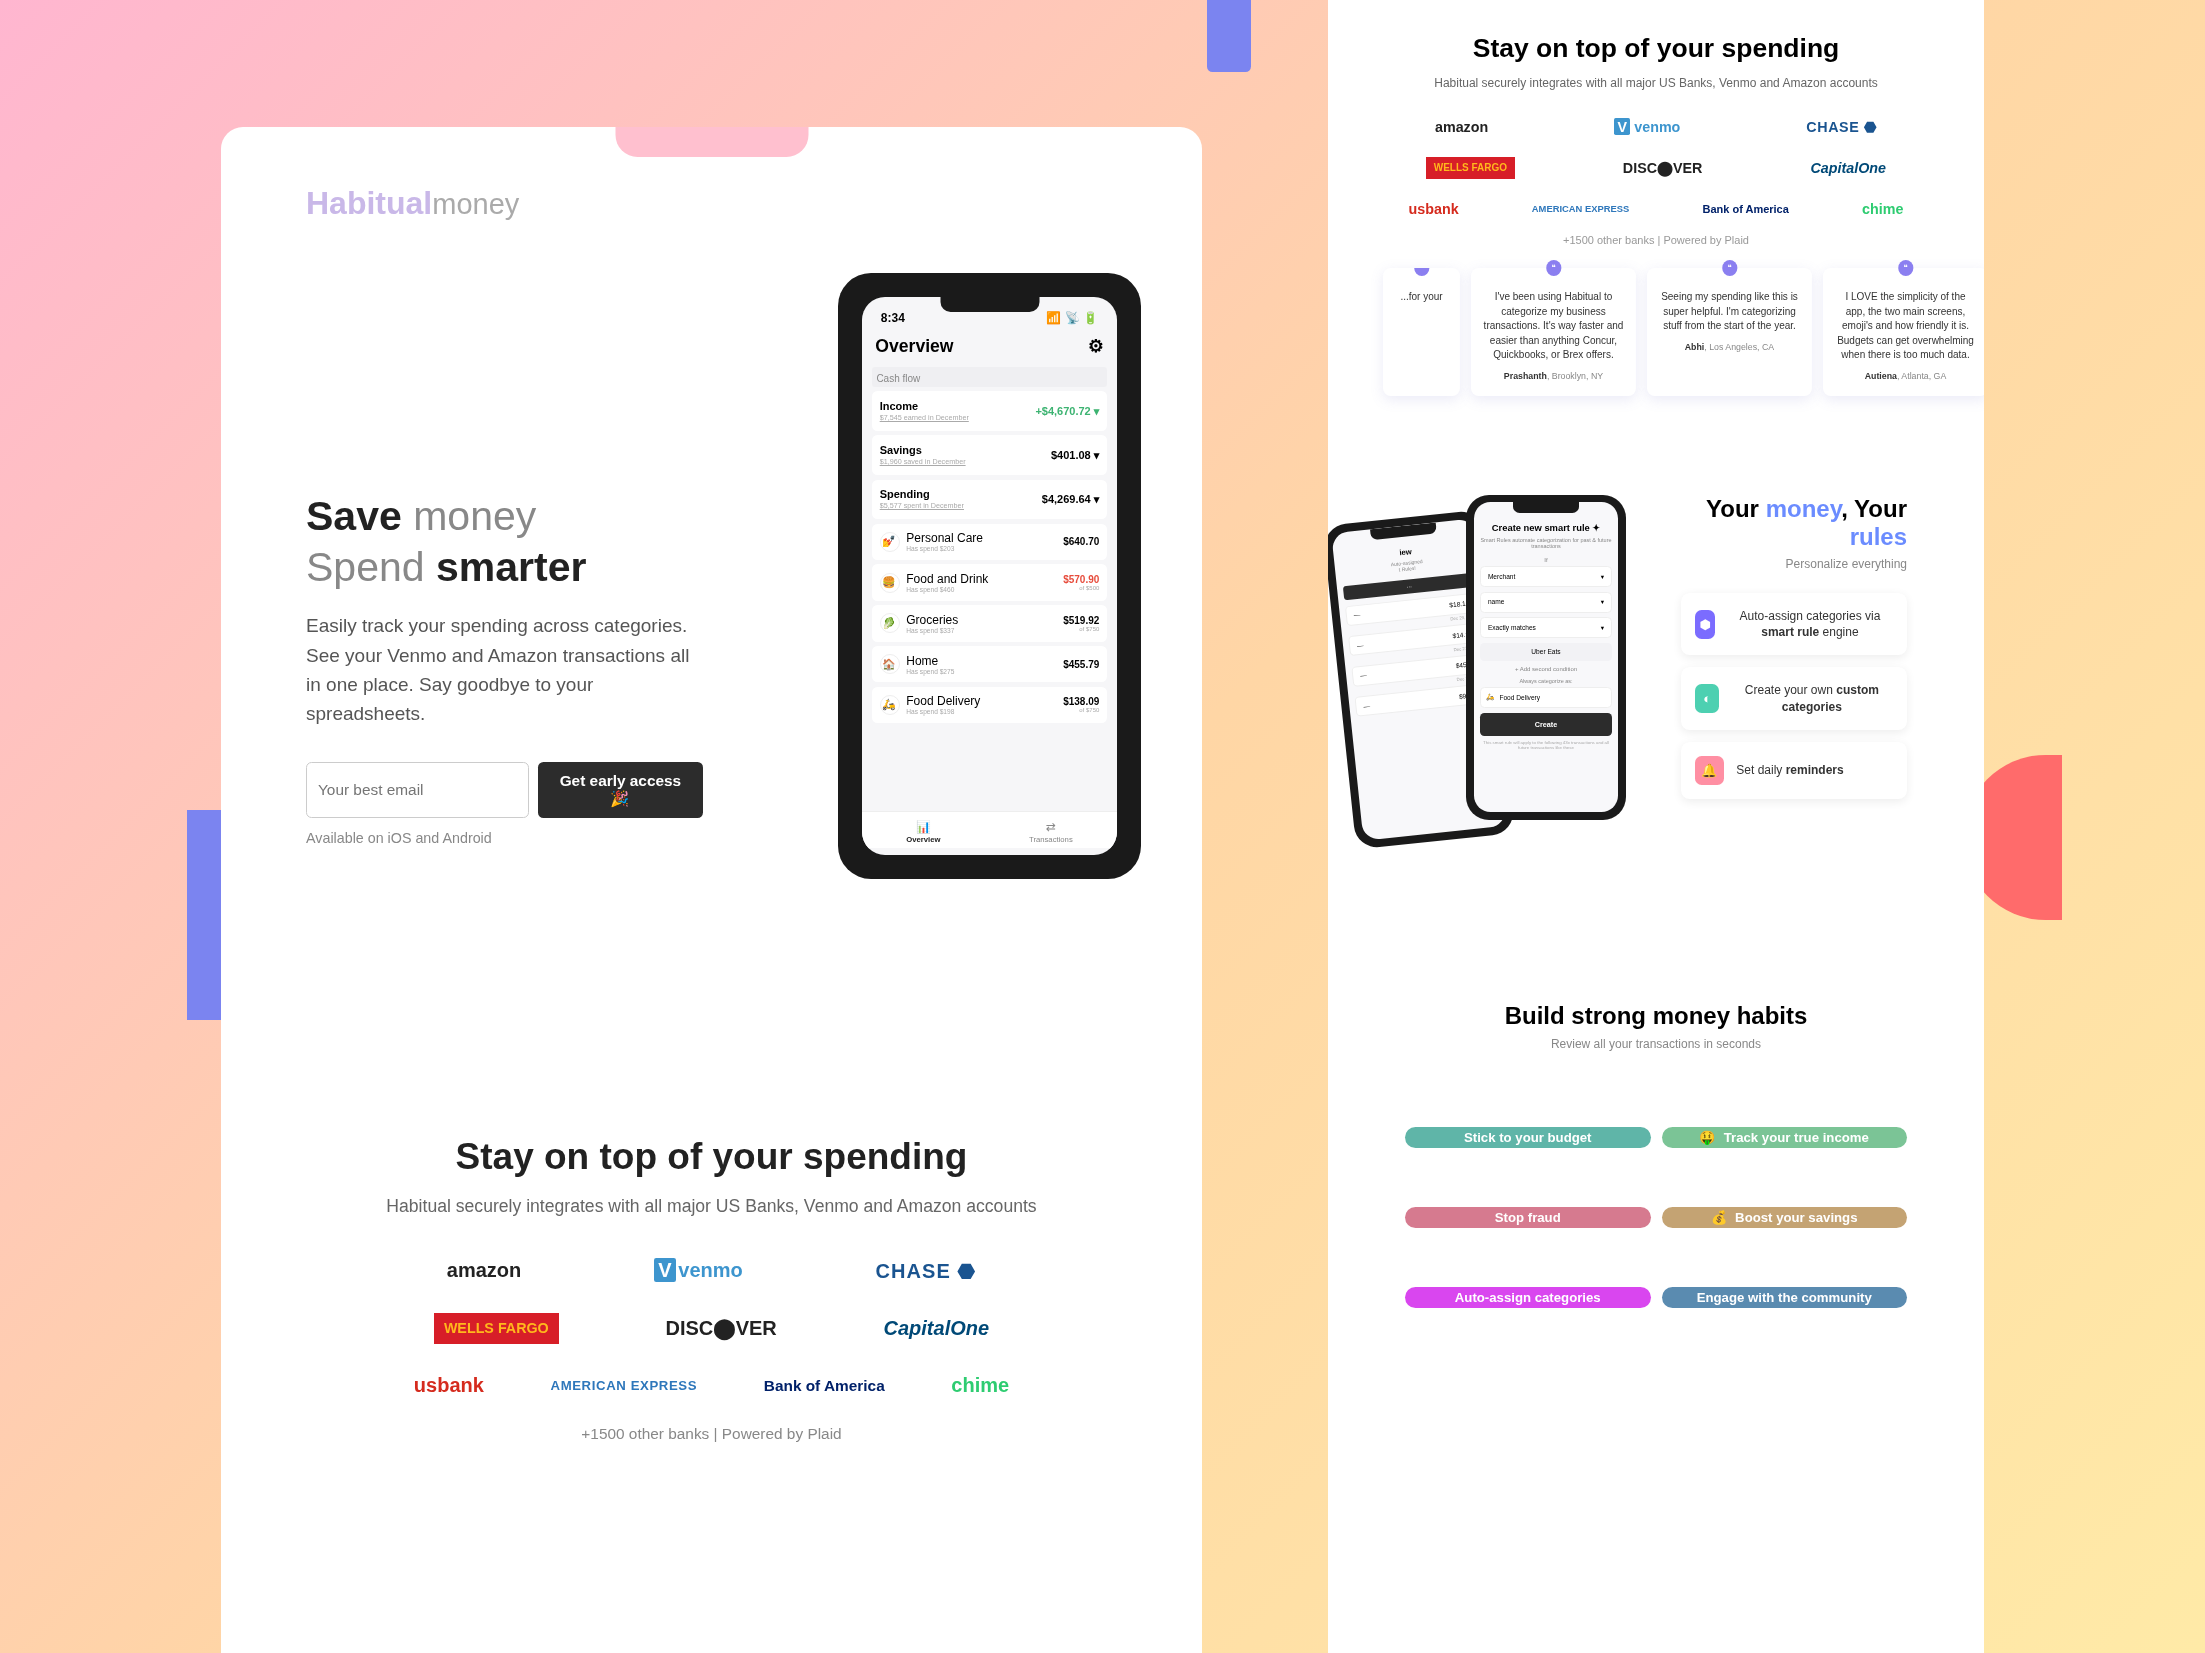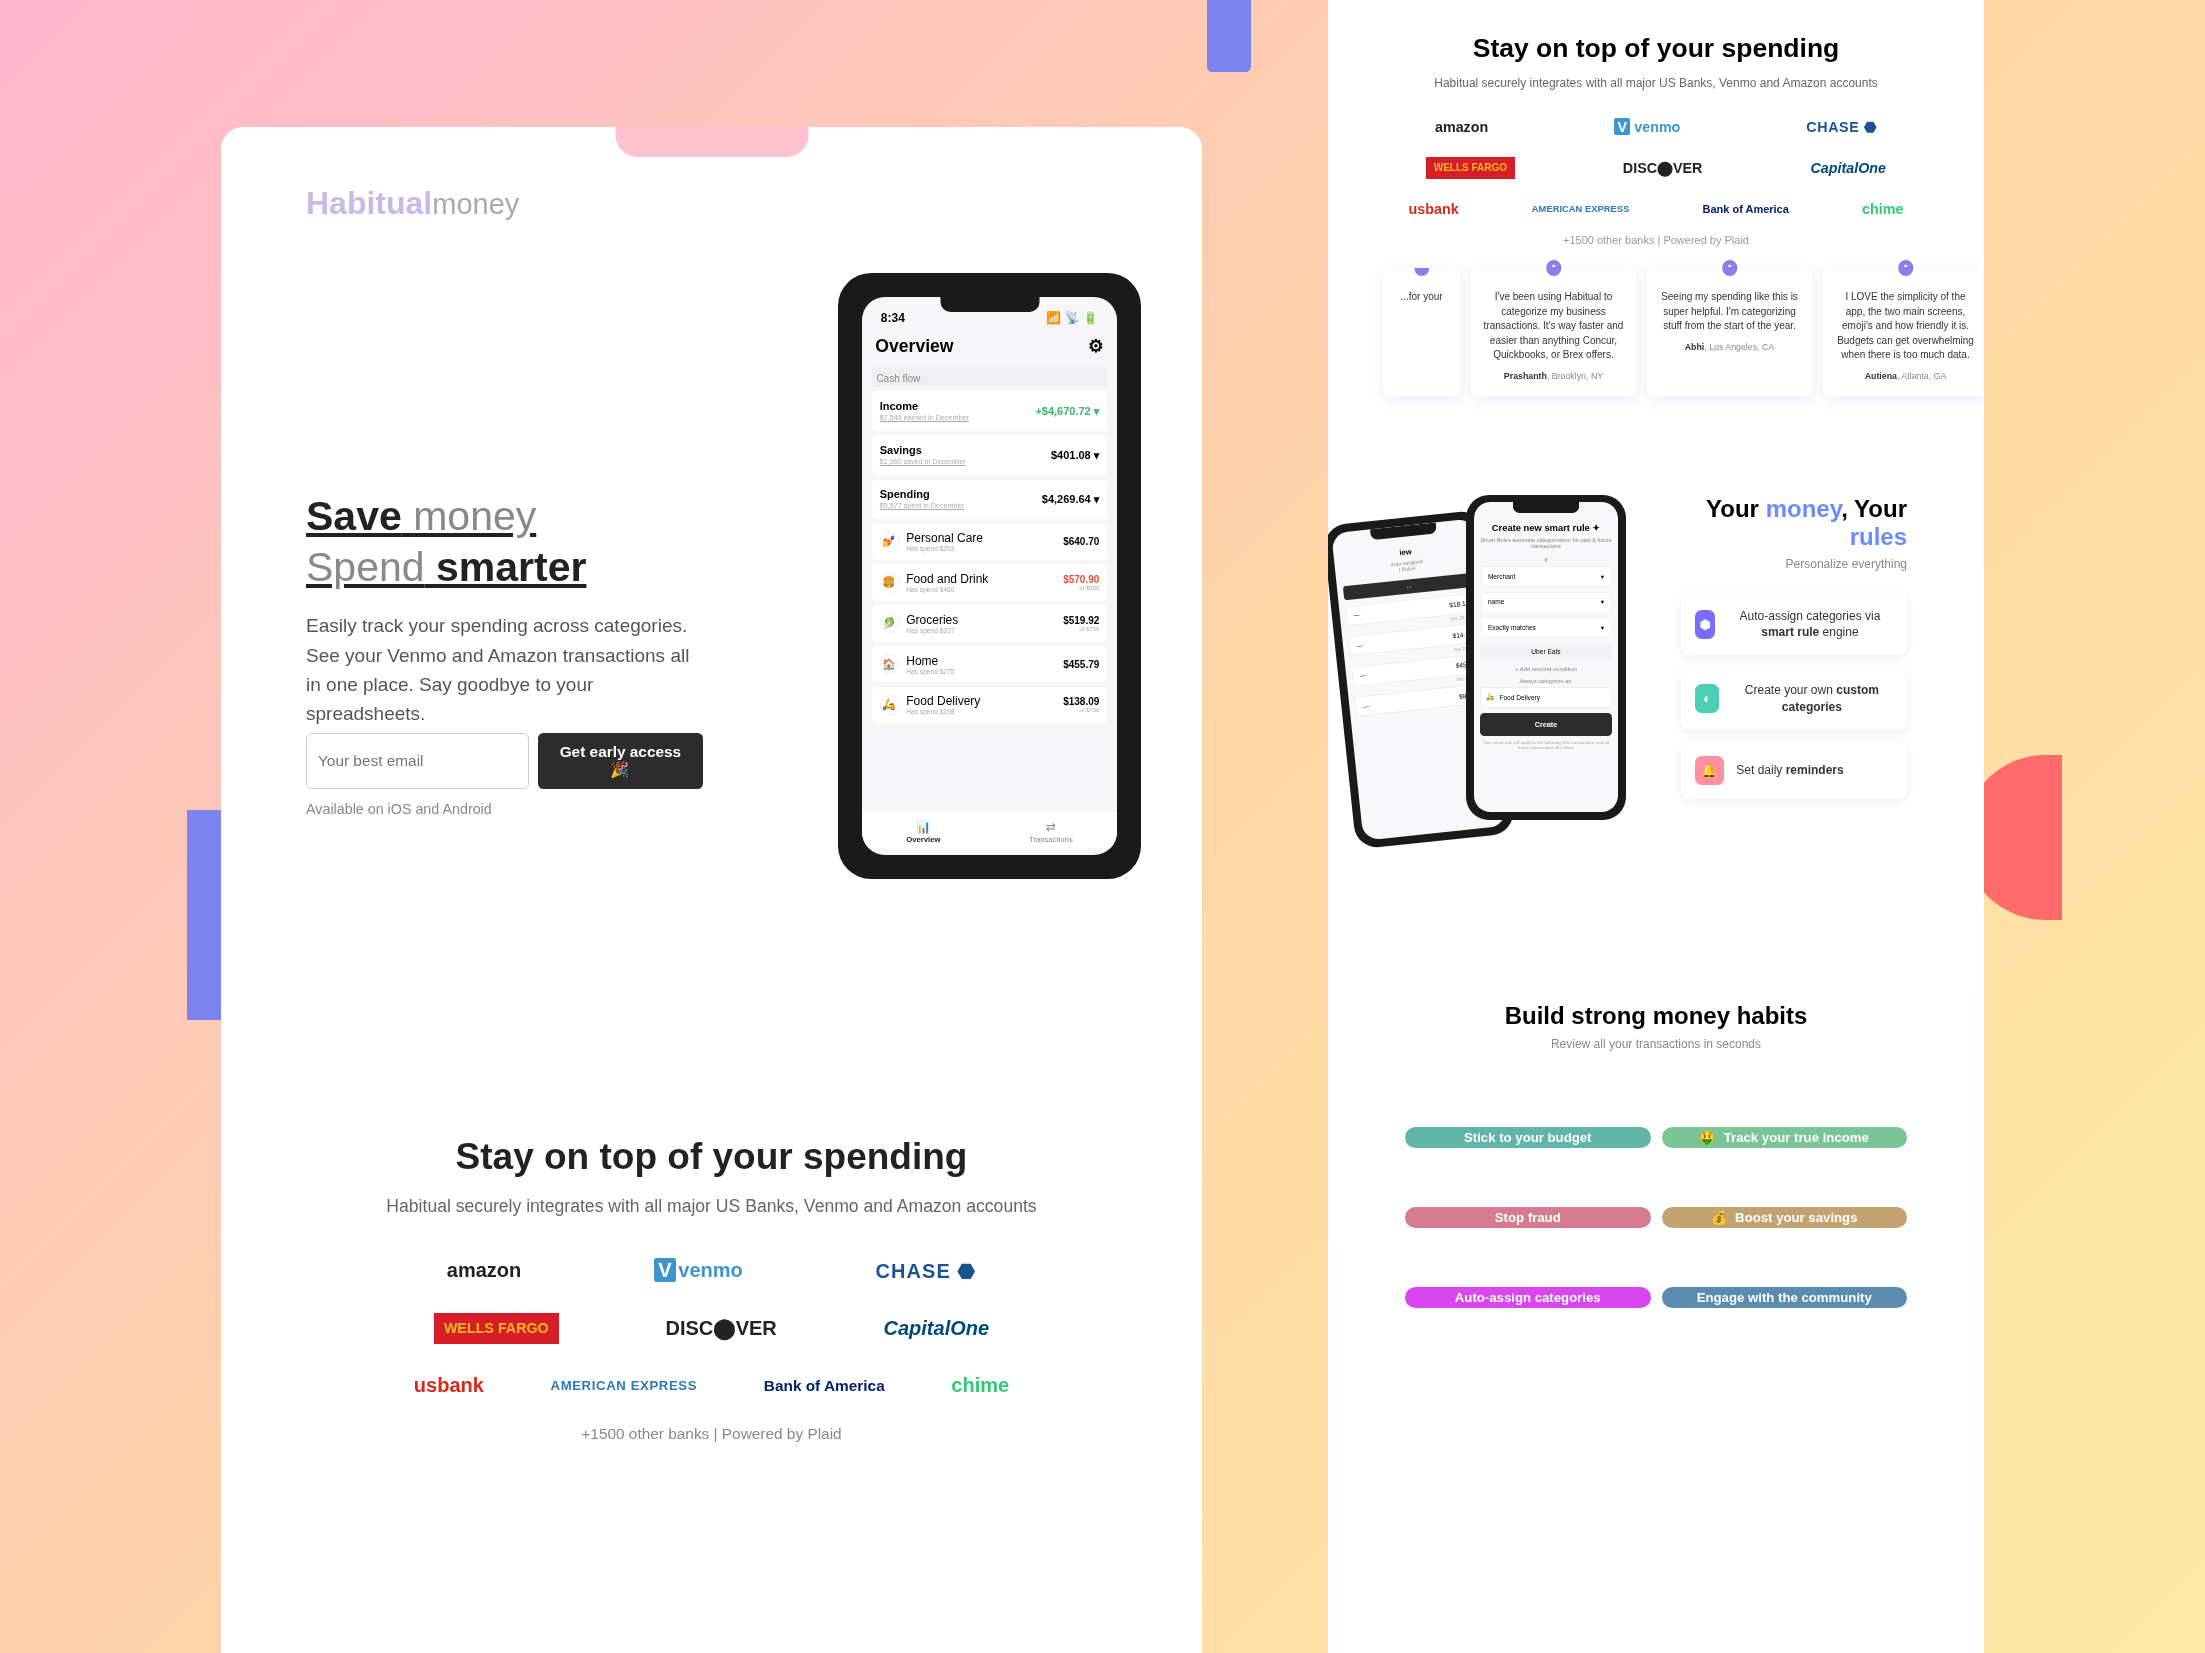--- a/index.html
+++ b/index.html
@@ -14,25 +14,25 @@
 
 .panel { position: absolute; background: #fff; border-radius: 22px 22px 0 0; overflow: hidden; }
 .panel-left { top: 127px; left: 221px; width: 981px; height: 1527px; }
 .panel-notch { position: absolute; top: 0; left: 50%; transform: translateX(-50%); width: 193px; height: 30px; background: #ffc0cf; border-radius: 0 0 22px 22px; }
 .panel-right { top: 0; right: 221px; width: 656px; height: 1654px; border-radius: 0; }
 
 .logo { position: absolute; top: 58px; left: 85px; font-size: 32px; font-weight: 800; color: #c9b8e8; }
 .logo-sub { font-weight: 400; color: #aaa; font-size: 29px; }
 
 .hero { position: absolute; top: 364px; left: 85px; width: 397px; }
-.hero h1 { font-size: 41px; line-height: 1.25; color: #222; font-weight: 400; text-decoration: underline; }
+.hero h1 { font-size: 41px; line-height: 1.25; color: #222; font-weight: 400; }
 .hero h1 .bold { font-weight: 800; }
 .hero h1 .grey { color: #888; }
 .hero p { margin-top: 17.6px; font-size: 19px; line-height: 1.55; color: #555; }
-.email-row { display: flex; gap: 8.8px; margin-top: 4px; border-radius: 14px; }
+.email-row { display: flex; gap: 8.8px; margin-top: 33px; border-radius: 14px; }
 .email-input { flex: 1; padding: 10px 11px; border: 0.6px solid #ccc; border-radius: 5.5px; font-size: 15.4px; color: #999; }
 .cta-btn { padding: 10px 15.4px; background: #2c2c2c; color: #fff; border: none; border-radius: 5.5px; font-size: 15.4px; font-weight: 600; cursor: pointer; }
 .avail { margin-top: 12px; font-size: 14.3px; color: #888; }
 
 .phone-mock { position: absolute; background: #1a1a1a; border-radius: 33px; padding: 24px; }
 .phone-left { top: 146px; left: 617px; width: 303px; height: 606px; }
 .phone-screen { background: #f6f6f8; border-radius: 23px; height: 100%; padding: 12px 10px; position: relative; overflow: hidden; }
 .phone-notch { position: absolute; top: 0; left: 50%; transform: translateX(-50%); width: 99px; height: 15.4px; background: #1a1a1a; border-radius: 0 0 10px 10px; z-index: 5; }
 .status-bar { display: flex; justify-content: space-between; font-size: 12px; font-weight: 600; padding: 2.2px 8.8px 6.6px; }
 .ov-title { display: flex; justify-content: space-between; align-items: center; padding: 4.4px 3.3px 10px; }

